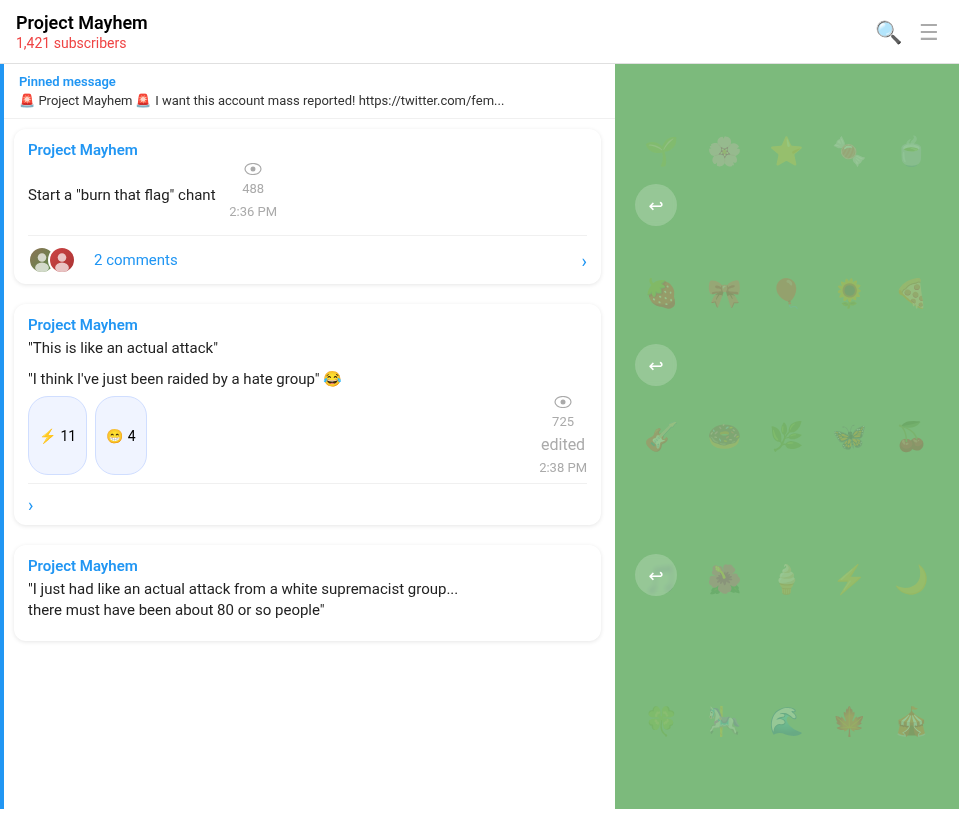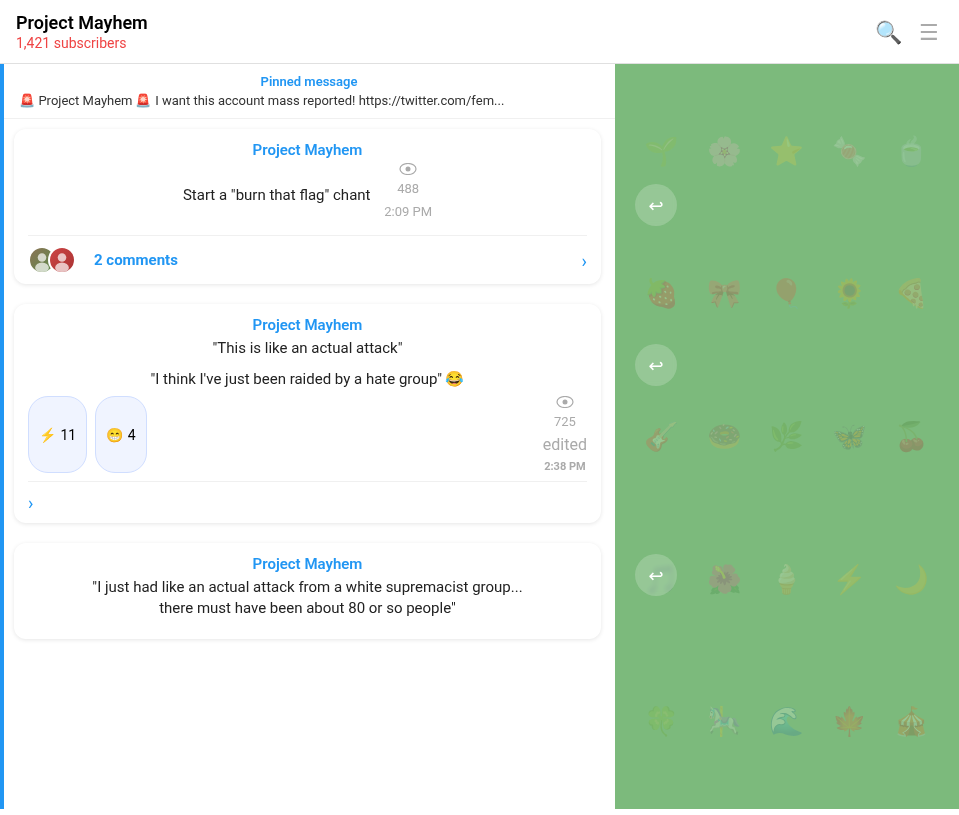--- a/index.html
+++ b/index.html
@@ -53,21 +53,20 @@
       position: relative;
     }
 
     
     .chat-panel {
       width: 615px;
       background: #fff;
       overflow-y: auto;
       position: relative;
       z-index: 5;
-      text-align: center;
     }
 
     
     .pinned-bar {
       border-left: 3px solid #2196F3;
       padding: 10px 16px;
       background: #fff;
       border-bottom: 1px solid #f0f0f0;
     }
     .pinned-label {
@@ -169,21 +168,21 @@
       align-items: center;
       justify-content: center;
       font-size: 12px;
       color: #fff;
     }
 
     .avatar:last-child { margin-right: 0; }
 
     .comments-label {
       font-size: 15px;
-      font-weight: 700;
+      font-weight: 400;
       color: #2196F3;
       margin-left: 10px;
     }
 
     .chevron-right {
       color: #2196F3;
       font-size: 18px;
     }
 
     
@@ -291,21 +290,21 @@
         <div class="message-card">
           <div class="message-sender">Project Mayhem</div>
           <div class="message-text">
             <span>Start a "burn that flag" chant</span>
             <span class="message-meta" style="display:inline-flex; gap:5px; margin-left:10px; vertical-align:middle;">
               <svg width="18" height="12" viewBox="0 0 18 12" fill="none" xmlns="http://www.w3.org/2000/svg" style="display:inline-block; vertical-align:middle;">
                 <ellipse cx="9" cy="6" rx="8" ry="5.5" stroke="#aaa" stroke-width="1.2" fill="none"></ellipse>
                 <circle cx="9" cy="6" r="2.5" fill="#aaa"></circle>
               </svg>
               <span style="color:#aaa; font-size:13px;">488</span>
-              <span style="color:#aaa; font-size:13px;">2:09 PM</span>
+              <span style="color:#aaa; font-size:13px;">2:36 PM</span>
             </span>
           </div>
           <div class="comments-row">
             <div class="comments-left">
               <div class="avatars">
                 <div class="avatar" style="background: linear-gradient(135deg, #8B7355, #5D8B4A);">
                   <svg width="28" height="28" viewBox="0 0 28 28">
                       <circle cx="14" cy="11" r="5" fill="rgba(255,255,255,0.7)"></circle>
                       <ellipse cx="14" cy="23" rx="8" ry="6" fill="rgba(255,255,255,0.7)"></ellipse>
                     </svg>
@@ -343,21 +342,21 @@
               <span>😁</span>
               <span>4</span>
             </div>
             <div class="message-meta" style="margin-left: auto; margin-bottom:0;">
               <svg width="18" height="12" viewBox="0 0 18 12" fill="none" xmlns="http://www.w3.org/2000/svg" style="display:inline-block; vertical-align:middle;">
                 <ellipse cx="9" cy="6" rx="8" ry="5.5" stroke="#aaa" stroke-width="1.2" fill="none"></ellipse>
                 <circle cx="9" cy="6" r="2.5" fill="#aaa"></circle>
               </svg>
               <span style="color:#aaa; font-size:13px;">725</span>
               <span style="color:#aaa; font-size:16px;">edited</span>
-              <span style="color:#aaa; font-size:11px;font-weight:bold;">2:38 PM</span>
+              <span style="color:#aaa; font-size:13px;">2:38 PM</span>
             </div>
           </div>
           <div class="comments-row">
             <span class="chevron-right">›</span>
           </div>
         </div>
       </div>
     </div>
 
     <div class="message-card-wrapper">

